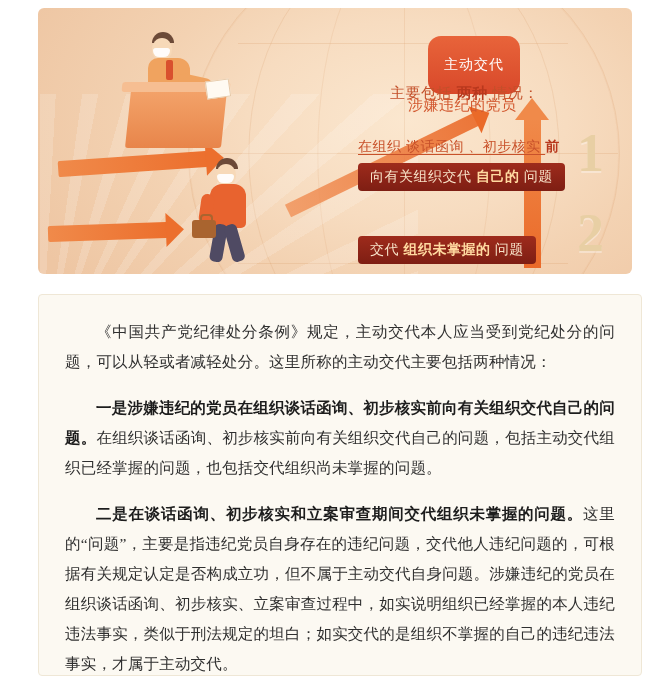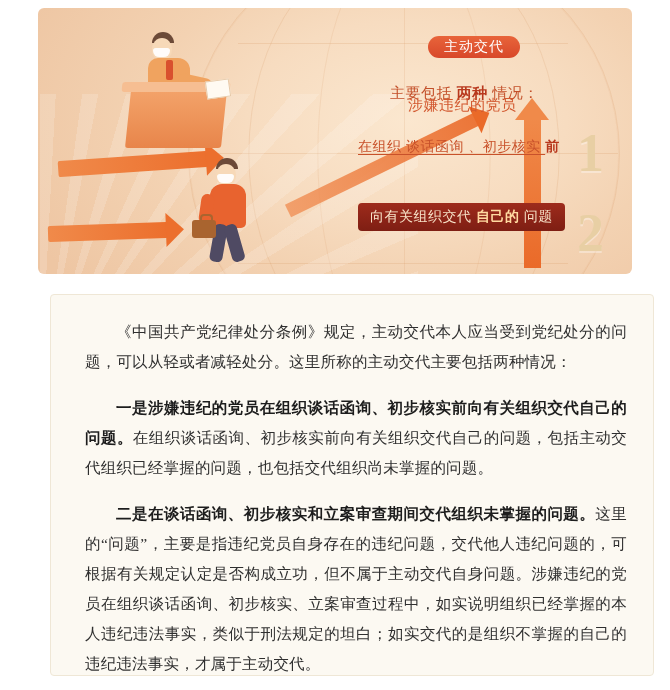--- a/index.html
+++ b/index.html
@@ -274,21 +274,21 @@
   .big-num.n2 { right: 28px; top: 198px; font-size: 54px; }
 
   
   .badge {
     position: absolute;
     left: 390px;
     top: 28px;
     background: linear-gradient(180deg,#e8643a,#d8482a);
     color: #fff;
     font-size: 14px;
-    padding: 2px 16px;
+    padding: 20px 16px;
     border-radius: 13px;
     letter-spacing: 1px;
     white-space: nowrap;
   }
   .lead {
     position: absolute;
     left: 352px;
     top: 76px;
     font-size: 15px;
     color: #c3502a;
@@ -323,42 +323,40 @@
 
   .chip {
     position: absolute;
     white-space: nowrap;
     background: linear-gradient(180deg,#9e2b1c,#7e1e13);
     color: #f7e2c8;
     font-size: 14px;
     padding: 5px 12px;
     border-radius: 4px;
     letter-spacing: .5px;
-    margin-top: 40px;
   }
   .chip.c1 { left: 320px; top: 155px; }
   .chip.c2 { left: 320px; top: 228px; padding-left: 12px; }
   .chip .hl {
     color: #ffd9a0;
     font-weight: 700;
   }
 
   
   .card {
     position: absolute;
     left: 38px;
     top: 294px;
     width: 604px;
     height: 382px;
     background: #fcf9f2;
     border: 1px solid #efe7d6;
     border-radius: 4px;
     box-sizing: border-box;
-    padding: 22px 26px 10px 34px;
-    margin-left: 12px;
+    padding: 22px 26px 10px 26px;
   }
   .para {
     font-family: "Liberation Serif", serif;
     font-size: 15.5px;
     line-height: 30px;
     color: #2f2f2f;
     text-align: justify;
     text-indent: 2em;
     margin: 0 0 16px 0;
     letter-spacing: .2px;

